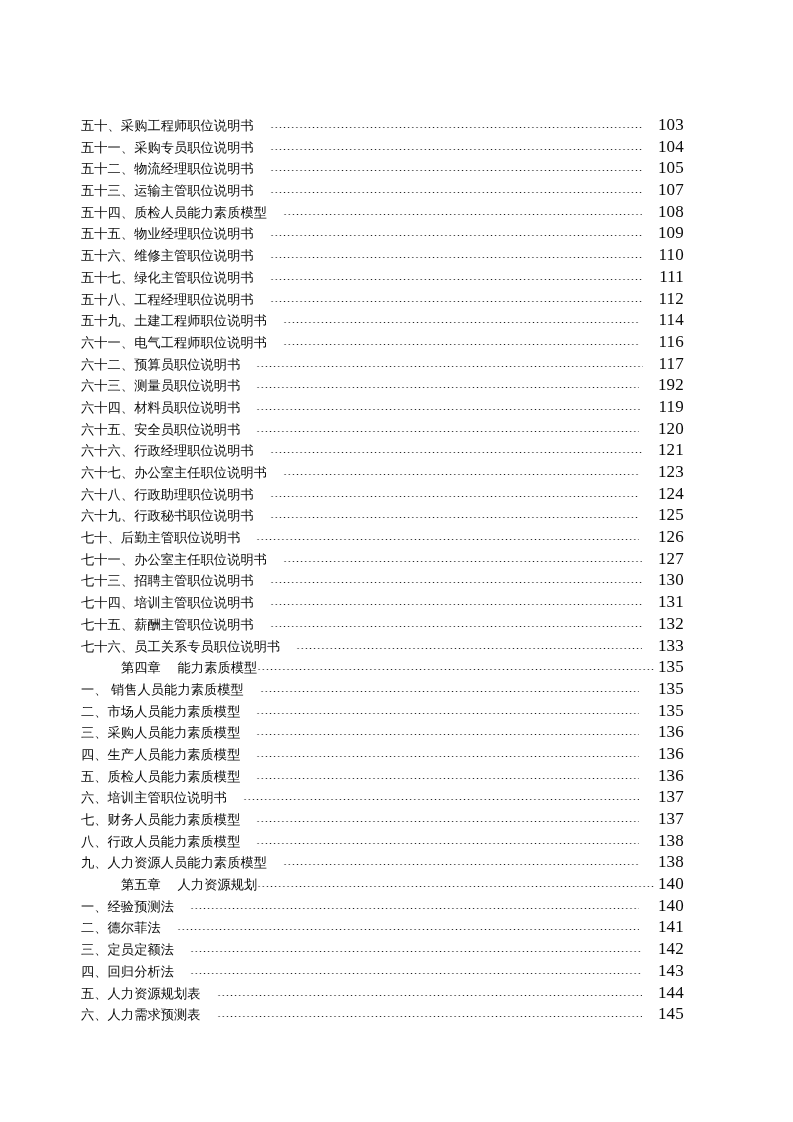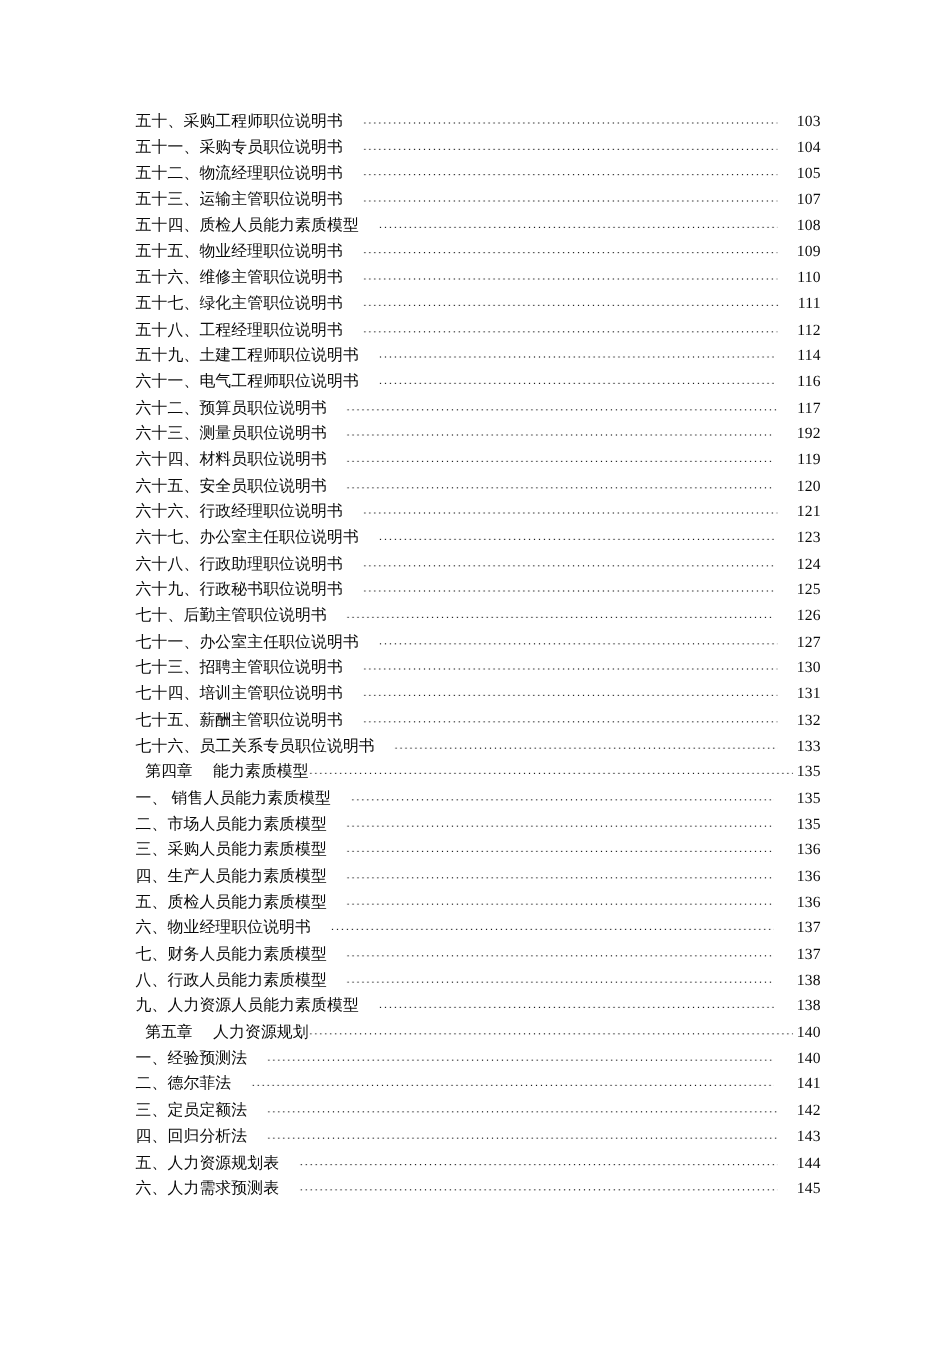--- a/index.html
+++ b/index.html
@@ -30,21 +30,21 @@
     font-size: 13.2px;
     line-height: 21.7px;
     height: 21.7px;
     color: #0a0a0a;
     white-space: nowrap;
     padding-right: 109px;
   }
 
   
   .lvl-chapter { padding-left: 121px; }
-  .lvl-item    { padding-left: 113px; gap: 16px; }
+  .lvl-item    { padding-left: 81px; gap: 16px; }
 
   .entry-title {
     flex: 0 0 auto;
     letter-spacing: 0.1px;
   }
 
   .chapter-num {
     flex: 0 0 auto;
   }
   .chapter-gap {
@@ -67,23 +67,24 @@
     bottom: 2px;
     height: 1px;
     background-image: radial-gradient(circle, #1a1a1a 0.55px, rgba(0,0,0,0) 0.9px);
     background-size: 4.15px 1px;
     background-repeat: repeat-x;
     background-position: left bottom;
   }
 
   .page-num {
     flex: 0 0 auto;
-    font-size: 13px;
+    font-size: 17px;
     text-align: right;
     letter-spacing: 0.2px;
+    margin-top: 24px;
   }
   .gap-before-num { padding-left: 3px; }
 </style>
 </head>
 <body>
 
 <div id="toc">
     <div class="toc-entry lvl-item">
       <span class="entry-title">五十、采购工程师职位说明书</span>
       <span class="leader"></span>
@@ -235,21 +236,21 @@
       <span class="entry-title">四、生产人员能力素质模型</span>
       <span class="leader"></span>
       <span class="page-num gap-before-num">136</span>
     </div>
     <div class="toc-entry lvl-item">
       <span class="entry-title">五、质检人员能力素质模型</span>
       <span class="leader"></span>
       <span class="page-num gap-before-num">136</span>
     </div>
     <div class="toc-entry lvl-item">
-      <span class="entry-title">六、物业经理职位说明书</span>
+      <span class="entry-title">六、培训主管职位说明书</span>
       <span class="leader"></span>
       <span class="page-num gap-before-num">137</span>
     </div>
     <div class="toc-entry lvl-item">
       <span class="entry-title">七、财务人员能力素质模型</span>
       <span class="leader"></span>
       <span class="page-num gap-before-num">137</span>
     </div>
     <div class="toc-entry lvl-item">
       <span class="entry-title">八、行政人员能力素质模型</span>

